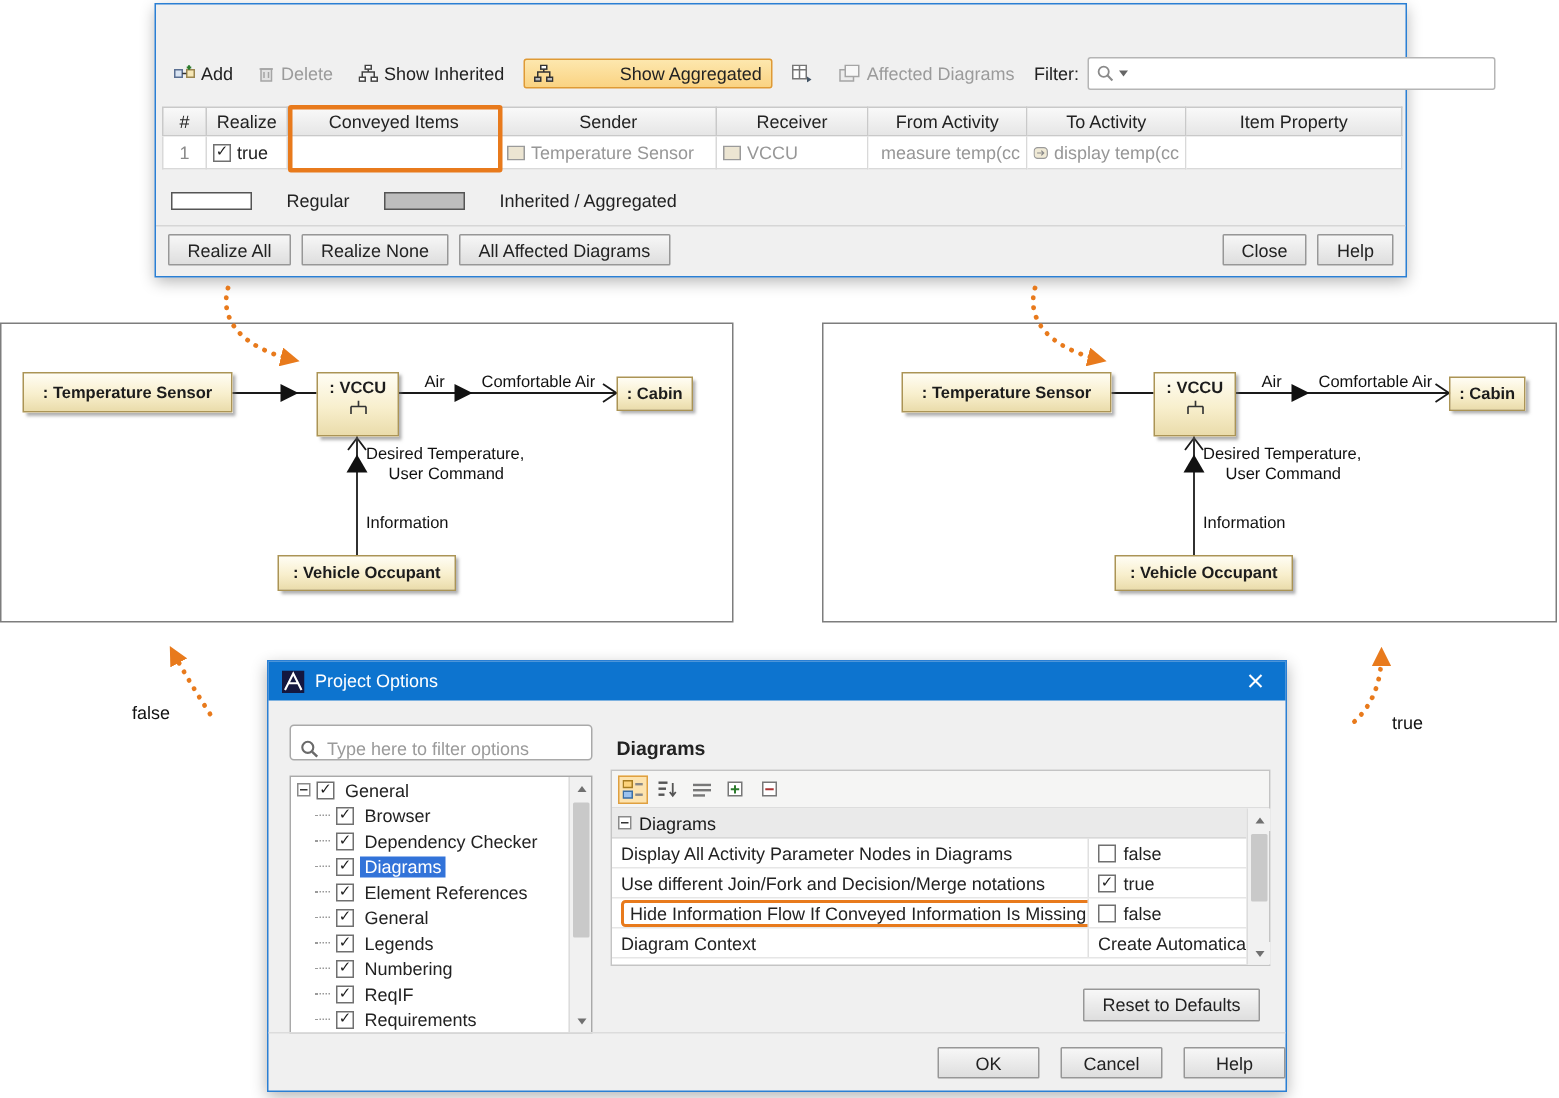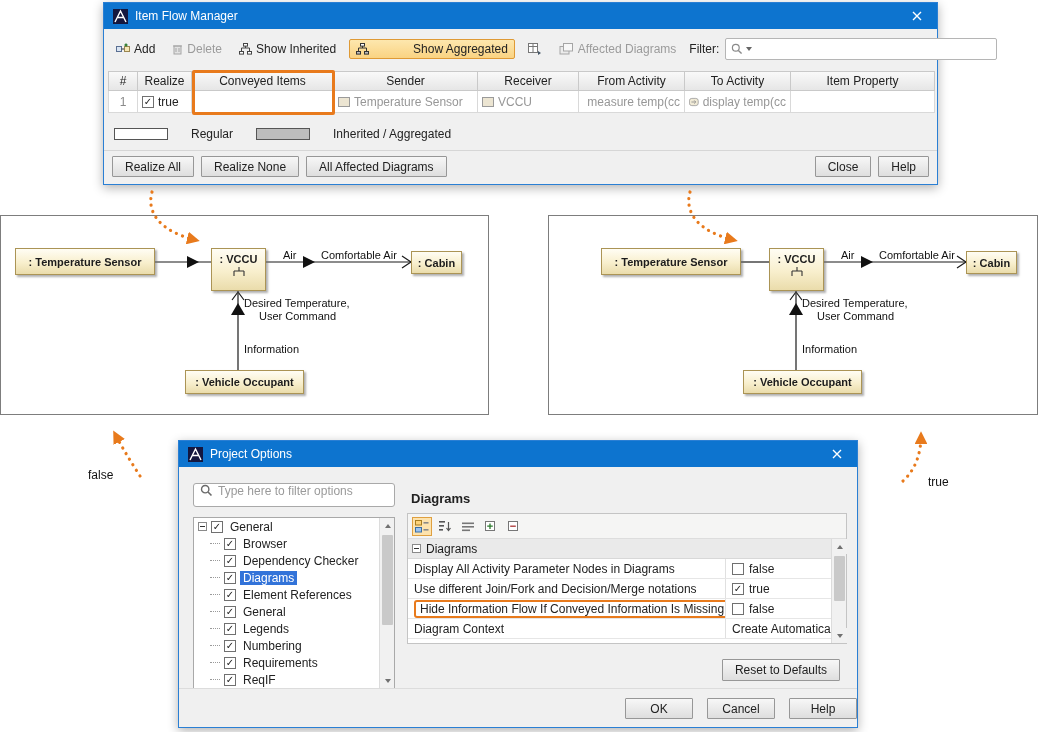--- a/index.html
+++ b/index.html
@@ -64,21 +64,21 @@
   .node.vccu { flex-direction:column; justify-content:flex-start; padding-top:4px; gap:2px; }
   .flabel { position:absolute; font-size:11px; color:#111; white-space:nowrap; }
 
   
   .ann-label { position:absolute; font-size:12px; color:#111; }
   .arrows { position:absolute; left:0; top:0; pointer-events:none; }
   .dotted-arrow { stroke:#e87a1c; stroke-width:3.2; fill:none; stroke-linecap:round; stroke-dasharray:0.1 6.5; }
 
   
   .po { left:178px; top:440px; width:680px; height:288px; }
-  .po-search { position:absolute; left:14px; top:42px; width:202px; height:24px; background:#fff; border:1px solid #a9a9a9; border-radius:3px; display:flex; align-items:flex-start; gap:5px; padding:0 6px; }
+  .po-search { position:absolute; left:14px; top:42px; width:202px; height:24px; background:#fff; border:1px solid #a9a9a9; border-radius:3px; display:flex; align-items:flex-end; gap:5px; padding:0 6px; }
   .po-search input { border:none; outline:none; flex:1; min-width:0; font-size:12px; font-family:"Liberation Sans",sans-serif; background:transparent; }
   .po-search input::placeholder { color:#9a9a9a; }
 
   .po-tree { position:absolute; left:14px; top:76px; width:202px; height:172px; background:#fff; border:1px solid #a9a9a9; overflow:hidden; }
   .trow { height:17px; display:flex; align-items:center; gap:4px; padding-left:4px; font-size:12px; white-space:nowrap; }
   .trow.child { padding-left:16px; }
   .trow.child::before { content:""; width:10px; min-width:10px; height:1px; border-top:1px dotted #9a9a9a; }
   .tlabel { padding:0 3px; }
   .tlabel.sel { background:#3273d9; color:#fff; }
   .expander { width:9px; height:9px; min-width:9px; border:1px solid #8a8a8a; background:#fff; display:inline-flex; align-items:center; justify-content:center; }
@@ -107,34 +107,20 @@
   .po-sep { position:absolute; left:0; right:0; bottom:38px; border-top:1px solid #dcdcdc; }
   .po-footer { position:absolute; right:0; bottom:8px; display:flex; gap:14px; }
   .po-footer .btn { min-width:68px; }
 </style>
 </head>
 <body>
 
 <div class="page">
 
   <div class="dialog ifm">
-    <div class="titlebar">
-      <span class="app-icon">
-        <svg width="15" height="15" viewBox="0 0 15 15">
-            <rect x="0" y="0" width="15" height="15" fill="#14173f"></rect>
-            <path d="M2 13 L7.5 2 L13 13 M4.5 8.5 H10.5" stroke="#fff" stroke-width="1.4" fill="none"></path>
-          </svg>
-      </span>
-      <span class="title">Item Flow Manager</span>
-      <span class="close-btn">
-        <svg width="10" height="10" viewBox="0 0 10 10">
-            <path d="M1 1 L9 9 M9 1 L1 9" stroke="#fff" stroke-width="1.4"></path>
-          </svg>
-      </span>
-    </div>
 
     <div class="ifm-toolbar">
       <span class="tbtn">
         <svg width="14" height="12" viewBox="0 0 14 12">
             <rect x="0.5" y="3.5" width="5" height="5" fill="#d9e4f2" stroke="#5a6f92"></rect>
             <rect x="8.5" y="3.5" width="5" height="5" fill="#f6e7b6" stroke="#9a8650"></rect>
             <path d="M5.5 6 H8.2" stroke="#333"></path>
             <path d="M10 0.5 v3 M8.5 2 h3" stroke="#2c7a2c" stroke-width="1.4"></path>
           </svg>
         <span>Add</span>
@@ -372,25 +358,25 @@
       <div class="trow child">
         <span class="cb checked"></span>
         <span class="tlabel">Legends</span>
       </div>
       <div class="trow child">
         <span class="cb checked"></span>
         <span class="tlabel">Numbering</span>
       </div>
       <div class="trow child">
         <span class="cb checked"></span>
+        <span class="tlabel">ReqIF</span>
+      </div>
+      <div class="trow child">
+        <span class="cb checked"></span>
         <span class="tlabel">Requirements</span>
-      </div>
-      <div class="trow child">
-        <span class="cb checked"></span>
-        <span class="tlabel">ReqIF</span>
       </div>
       <div class="vscroll">
         <span class="sb-arrow up">
             <span class="tri-up"></span>
           </span>
         <span class="sb-thumb" style="top:17px;height:90px"></span>
         <span class="sb-arrow down">
             <span class="tri-down"></span>
           </span>
       </div>

